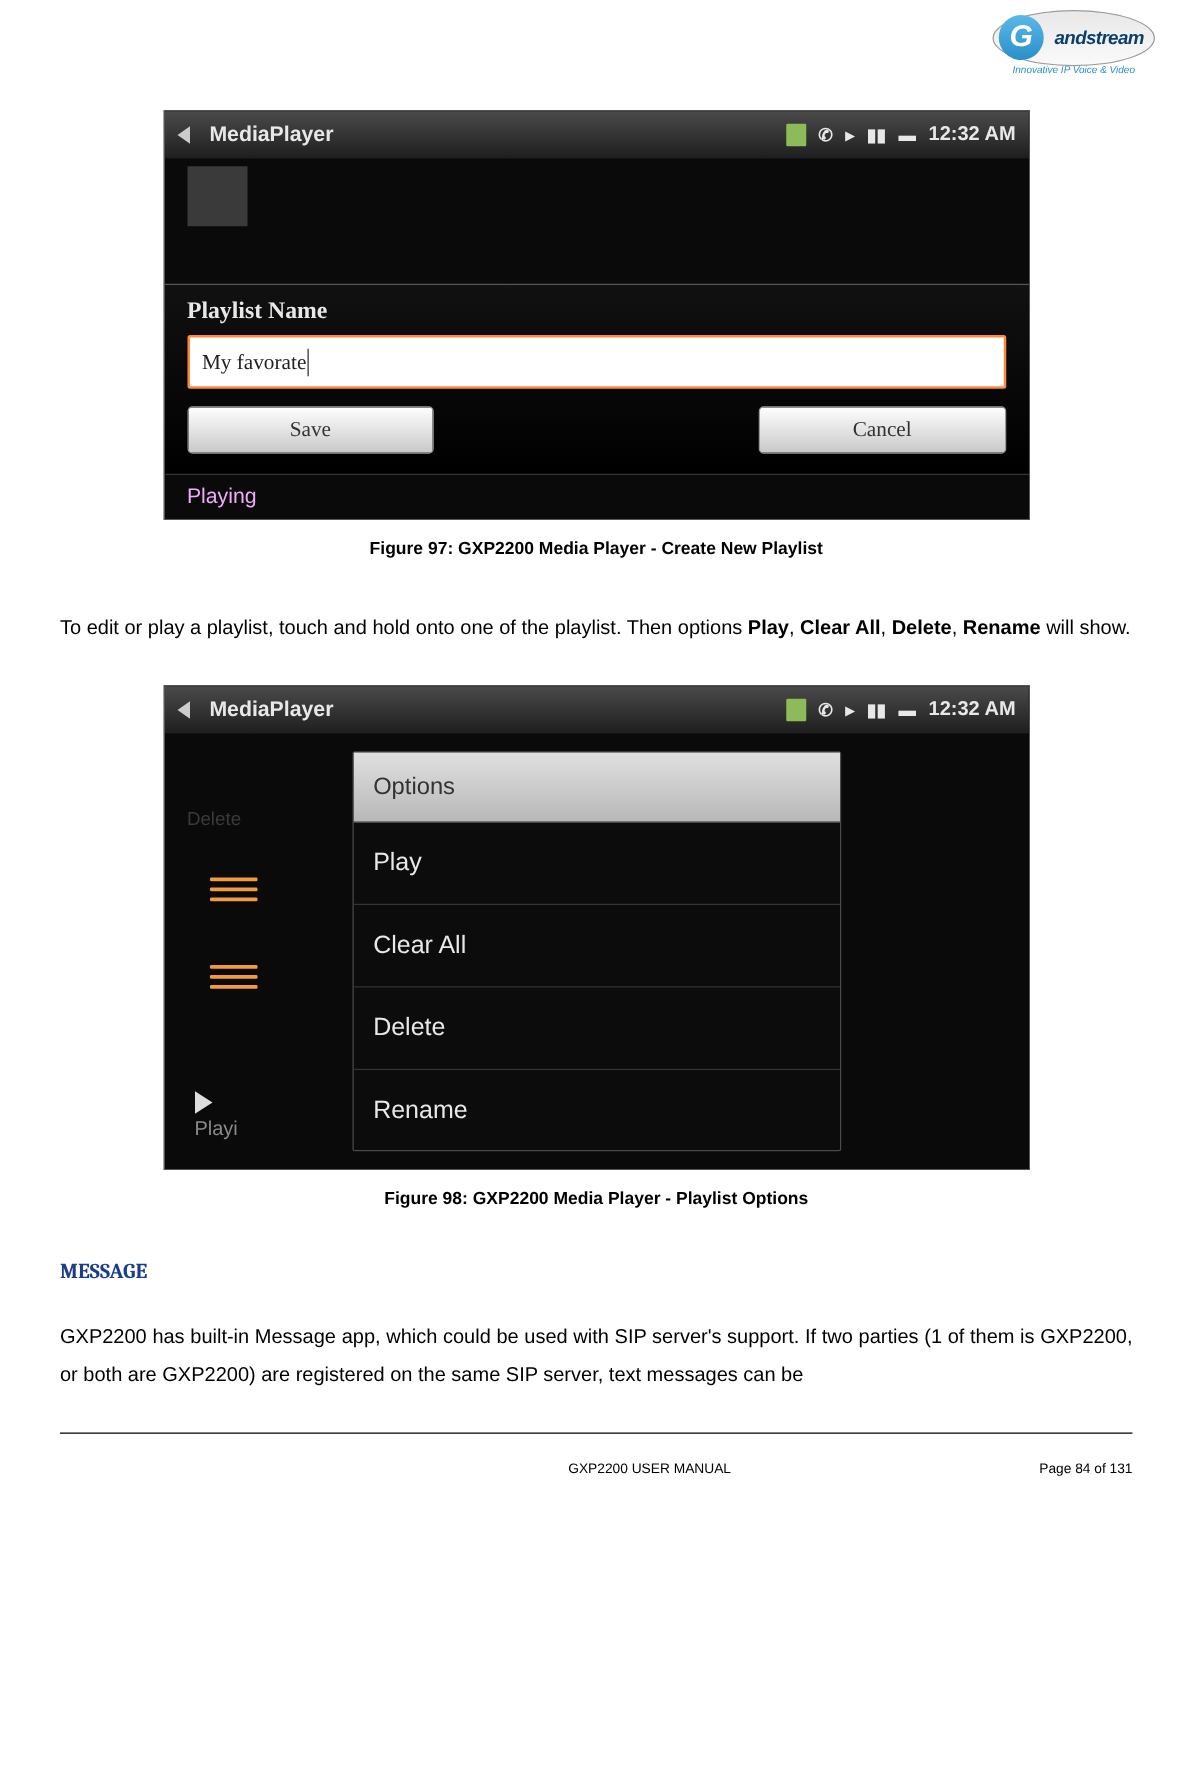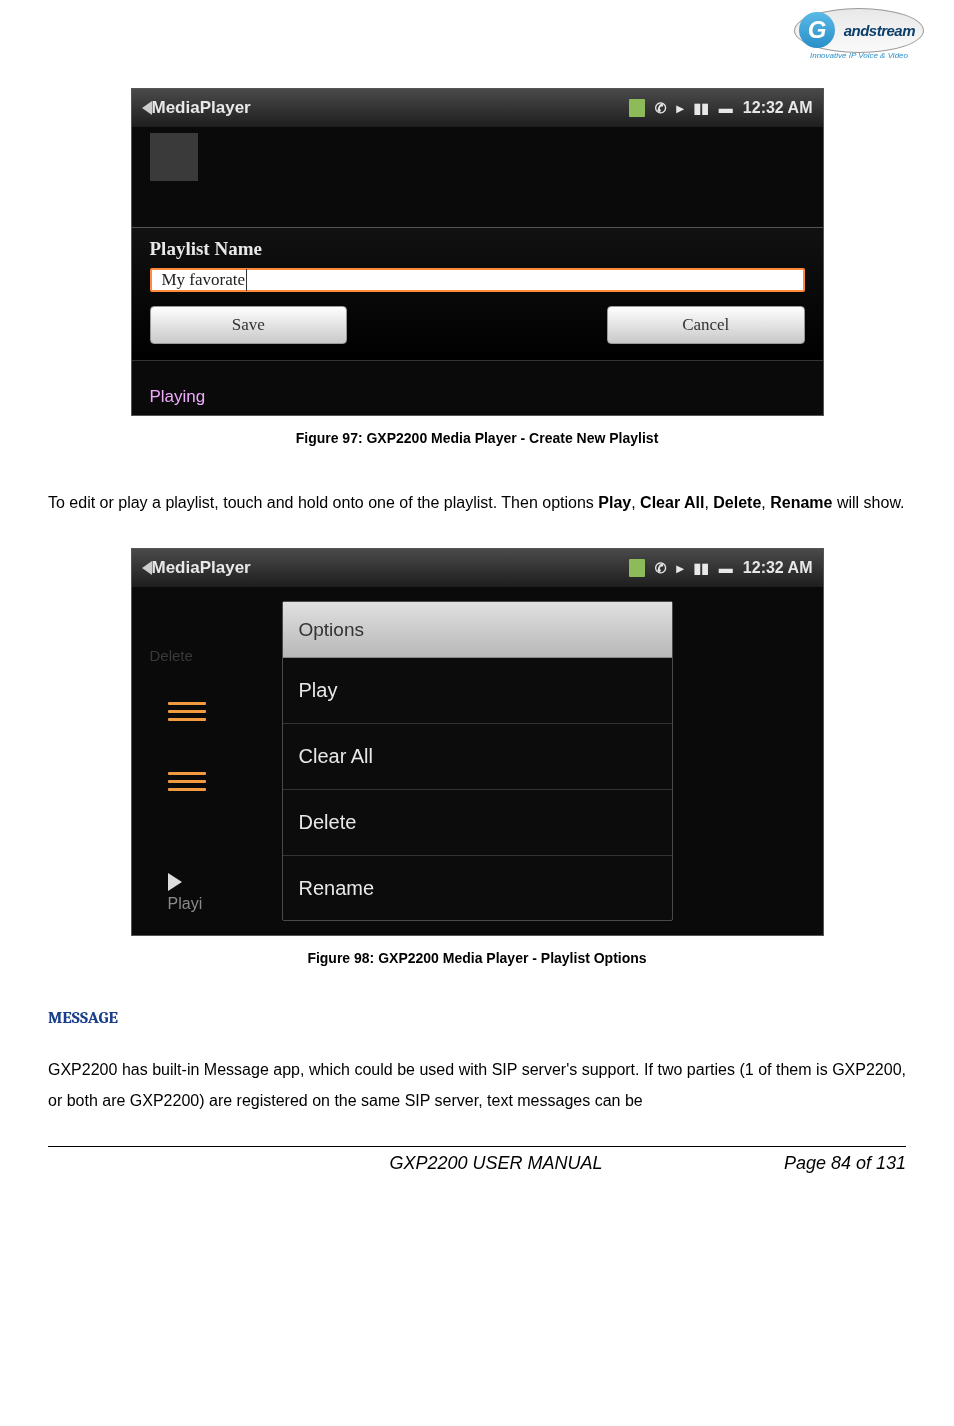--- a/index.html
+++ b/index.html
@@ -71,21 +71,21 @@
       background: linear-gradient(180deg, #4a4a4a, #1e1e1e);
       height: 38px;
       display: flex;
       align-items: center;
       color: #e8e8e8;
       font-weight: bold;
       padding: 0 10px;
       font-size: 17px;
       justify-content: space-between;
     }
-    .ss-statusbar-left { display:flex; align-items:center; gap:0;}
+    .ss-statusbar-left { display:flex; align-items:center; gap:16px;}
     .ss-statusbar-right { display:flex; align-items:center; gap:10px; font-size:16px;}
     .ss-back-icon {
       width: 0; height: 0;
       border-top: 7px solid transparent;
       border-bottom: 7px solid transparent;
       border-right: 10px solid #ccc;
     }
     .ss-icon-sm { font-size:14px;}
     .ss1-body { height: 288px; position: relative; background:#0a0a0a;}
     .ss1-tile { width:48px; height:48px; background:#3a3a3a; position:absolute; top:6px; left:18px;}
@@ -93,21 +93,21 @@
       position:absolute; left:0; right:0; top:100px;
       background:linear-gradient(180deg,#111,#000);
       border-top:1px solid #555;
       border-bottom:1px solid #333;
       padding:10px 18px 16px 18px;
       font-family:Liberation Serif, serif;
     }
     .ss1-panel-label { color:#e8e8e8; font-size:19px; font-weight:bold; margin-bottom:8px;}
     .ss1-input {
       background:#fff; border:2px solid #ff8a3c; border-radius:2px;
-      height:24px; padding:0 10px; font-size:17px; color:#222;
+      height:43px; padding:0 10px; font-size:17px; color:#222;
       display:flex; align-items:center; margin-bottom:14px;
     }
     .ss1-input .cursor { border-left:1px solid #333; height:22px; margin-left:1px;}
     .ss1-btnrow { display:flex; justify-content:space-between; gap:260px;}
     .ss1-btn {
       flex:1; height:38px; border-radius:4px;
       background:linear-gradient(180deg,#fefefe,#c9c9c9);
       border:1px solid #999; display:flex; align-items:center; justify-content:center;
       color:#333; font-size:17px;
     }
@@ -133,29 +133,29 @@
       color:#333; font-size:19px; border-bottom:1px solid #888;
     }
     .ss2-menu-item {
       flex:1; display:flex; align-items:center; padding:0 16px;
       color:#e8e8e8; font-size:20px; border-bottom:1px solid #333;
     }
     .ss2-menu-item:last-child { border-bottom:none;}
     .ss2-side-text { position:absolute; left:18px; color:#3a3a3a; font-size:15px;}
     .ss2-lines { position:absolute; left:36px; width:38px;}
     .ss2-lines .ln { height:3px; background:#f29b3e; margin:5px 0; border-radius:1px;}
-    .ss2-play { position:absolute; left:36px; bottom:22px; color:#8a8a8a;}
+    .ss2-play { position:absolute; left:24px; bottom:22px; color:#8a8a8a;}
     .ss2-play-icon { width:0;height:0;border-top:9px solid transparent;border-bottom:9px solid transparent;border-left:14px solid #ddd; margin-bottom:4px;}
     .section-heading {
       color:#1a3f8a; font-weight:bold; font-size:17px;
       margin: 30px 0 28px 0; font-family: Cambria, Georgia, serif;
     }
     .footer-line {
-      border-top:1px solid #000; margin-top:30px; padding-top:6px;
-      display:flex; justify-content:space-between; font-size:18px;font-style:italic;
+      border-top:1px solid #000; margin-top:30px; padding-top:22px;
+      display:flex; justify-content:space-between; font-size:11px;
     }
     .footer-left { text-align:center; flex:1; margin-left:160px;}
     .footer-right { }
   </style>
 </head>
 <body>
 
 <div class="logo-area">
   <div class="logo-oval">
     <div class="logo-g">G</div>

